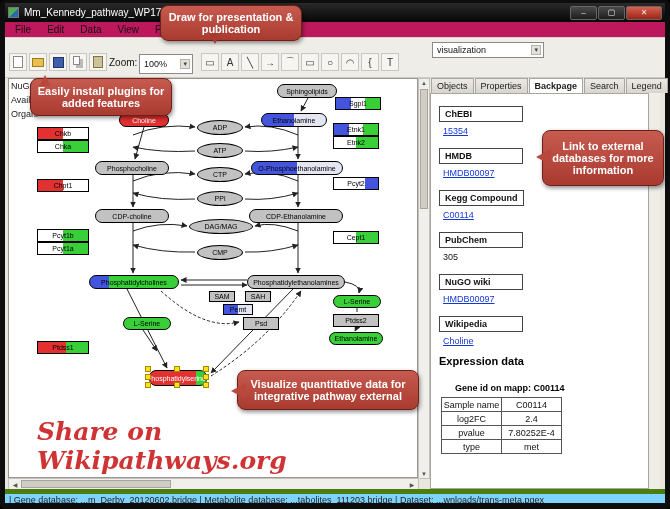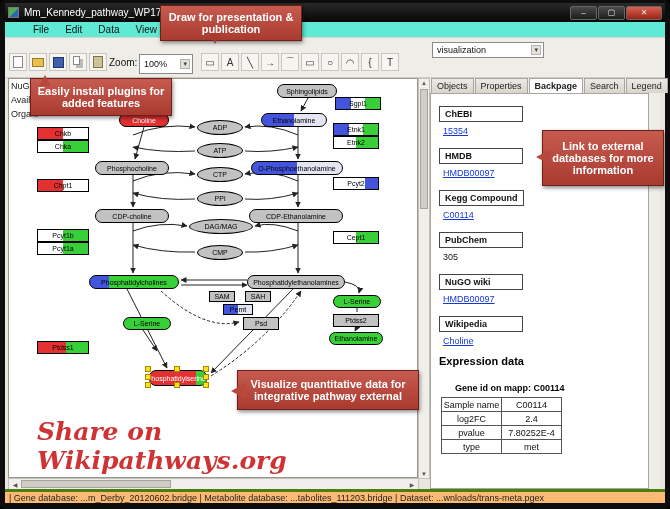--- a/index.html
+++ b/index.html
@@ -10,21 +10,21 @@
   
   .titlebar{position:absolute;left:5px;top:3px;right:5px;height:19px;display:flex;align-items:center;gap:5px;padding:0 3px;background:linear-gradient(#2a2a2a,#060606);color:#fff}
   .app-icon{width:11px;height:11px;background:linear-gradient(135deg,#4fae4f 50%,#2e66b3 50%);border:1px solid #777}
   .title-text{font-size:10px;white-space:nowrap;overflow:hidden}
   .win-buttons{margin-left:auto;display:flex;gap:1px}
   .win-btn{width:27px;height:14px;border:1px solid #666;border-radius:2px;background:linear-gradient(#4a4a4a,#1d1d1d);color:#eee;font-size:8px;line-height:12px;text-align:center}
   .win-btn.close{width:36px;background:linear-gradient(#d8604f,#9c2417)}
 
   
   .app{position:absolute;left:5px;top:22px;width:660px;height:481px;background:#e9e6e0}
-  .menubar{position:absolute;left:0;top:0;right:0;height:16px;background:#5eead4;border-bottom:1px solid #d8d5cf;display:flex;align-items:center;padding-left:20px}
+  .menubar{position:absolute;left:0;top:0;right:0;height:16px;background:#be185d;border-bottom:1px solid #d8d5cf;display:flex;align-items:center;padding-left:2px}
   .menu-item{font-size:10px;padding:1px 8px;color:#111}
   .toolbar{position:absolute;left:0;top:16px;right:0;height:40px;background:#efede8;border-bottom:1px solid #cfccc5}
   .file-tools{position:absolute;left:4px;top:15px;display:flex;gap:2px}
   .drawing-tools{position:absolute;left:196px;top:15px;display:flex;gap:2px}
   .tool-btn{width:18px;height:18px;border:1px solid #c9c6bf;background:#f7f5f1;display:flex;align-items:center;justify-content:center;font-size:10px;color:#333}
   .mini-icon{display:block}
   .icon-page{width:10px;height:12px;background:#fff;border:1px solid #888}
   .icon-folder{width:12px;height:9px;background:#e9c04f;border:1px solid #9a7b1e}
   .icon-floppy{width:11px;height:11px;background:#3f5fae;border:1px solid #1e3566}
   .icon-copy{width:7px;height:9px;background:#fff;border:1px solid #888;box-shadow:3px 3px 0 0 #bbb;margin:-3px 3px 0 0}
@@ -72,24 +72,24 @@
   .panel-content{position:absolute;left:0;top:15px;right:11px;bottom:0;background:#fff;border:1px solid #a9a69e;padding:9px 8px;overflow:hidden}
   .bp-header{display:inline-block;min-width:84px;border:1px solid #444;background:#fff;font-size:9px;font-weight:bold;padding:2px 5px;color:#111}
   .bp-value{font-size:9px;margin:4px 0 9px 4px;color:#111}
   .bp-value.link{color:#1437d8;text-decoration:underline}
   .expr-title{font-size:11px;font-weight:bold;margin:4px 0 2px;color:#000}
   .geneid{font-size:9px;font-weight:bold;margin:16px 16px 4px;color:#000}
   table.expr{border-collapse:collapse;margin-left:2px}
   table.expr td{border:1px solid #555;width:60px;height:14px;font-size:9px;text-align:center;color:#111;background:#fff}
 
   
-  .statusbar{position:absolute;left:0;top:467px;width:660px;height:14px;background:#fdba74;border-top:3px solid #4d7c0f;font-size:9px;color:#222;padding:1px 4px;white-space:nowrap;overflow:hidden}
-
-  
-  .callout{position:absolute;z-index:40;background:linear-gradient(180deg,#c75b50,#a93a30);border:1px solid #6e1f1a;color:#fff;font-weight:bold;font-size:11px;display:flex;align-items:center;justify-content:center;text-align:center;padding:3px 6px;box-shadow:1px 2px 4px rgba(0,0,0,.45);border-radius:0}
+  .statusbar{position:absolute;left:0;top:467px;width:660px;height:14px;background:#7dd3fc;border-top:5px solid #4d7c0f;font-size:9px;color:#222;padding:1px 4px;white-space:nowrap;overflow:hidden}
+
+  
+  .callout{position:absolute;z-index:40;background:linear-gradient(180deg,#c75b50,#a93a30);border:1px solid #6e1f1a;color:#fff;font-weight:bold;font-size:11px;display:flex;align-items:center;justify-content:center;text-align:center;padding:3px 6px;box-shadow:1px 2px 4px rgba(0,0,0,.45);border-radius:8px}
   .co-draw{left:160px;top:5px;width:142px;height:36px}
   .co-draw::after{content:'';position:absolute;left:48px;bottom:-10px;border:6px solid transparent;border-top:11px solid #a93a30}
   .co-plugins{left:30px;top:78px;width:142px;height:38px}
   .co-plugins::after{content:'';position:absolute;left:8px;top:-10px;border:6px solid transparent;border-bottom:11px solid #b8473c}
   .co-link{left:542px;top:130px;width:122px;height:56px}
   .co-link::after{content:'';position:absolute;left:-15px;top:18px;border:8px solid transparent;border-right:15px solid #b8473c}
   .co-viz{left:237px;top:370px;width:182px;height:40px}
   .co-viz::after{content:'';position:absolute;left:-15px;top:12px;border:8px solid transparent;border-right:15px solid #b8473c}
 </style>
 </head>

